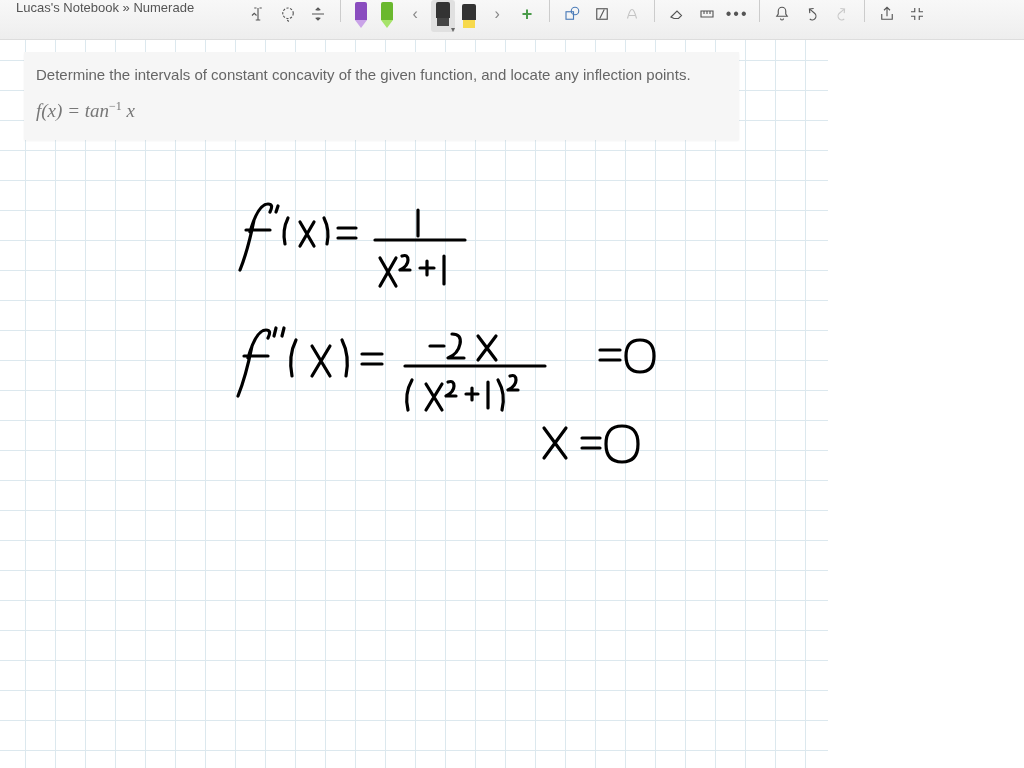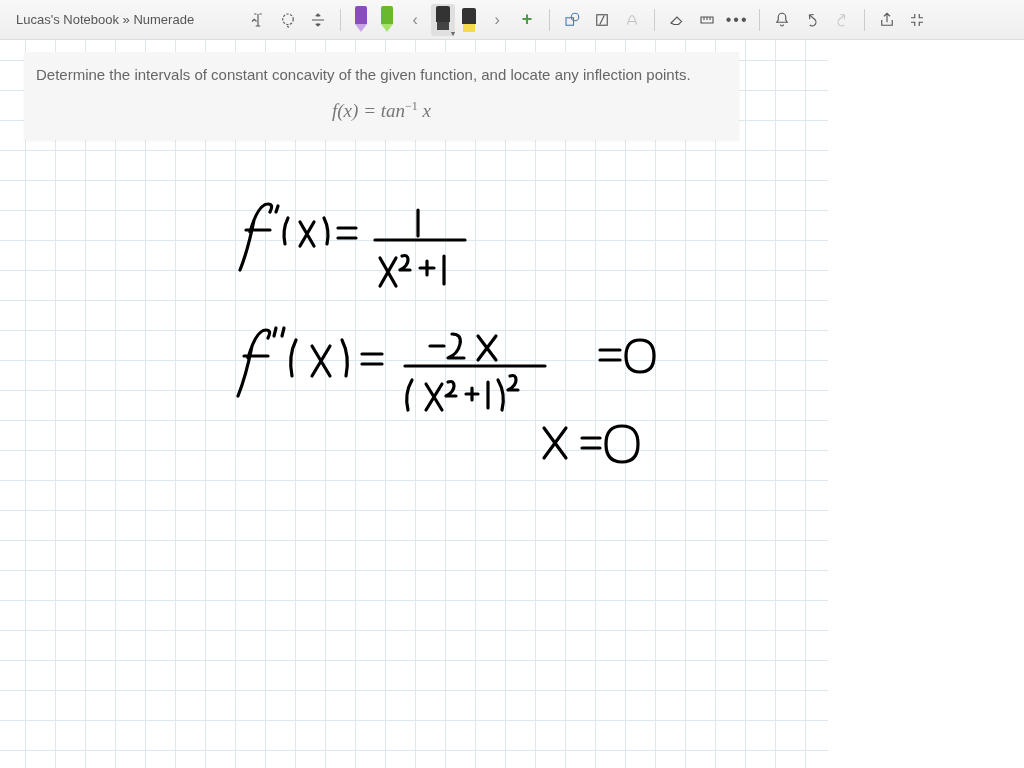--- a/index.html
+++ b/index.html
@@ -9,21 +9,21 @@
       font-family: 'Segoe UI', Arial, sans-serif;
       background: #ffffff;
       overflow: hidden;
       position: relative;
     }
     .toolbar {
       height: 40px;
       background: linear-gradient(to bottom, #f8f8f8, #eeeeee);
       border-bottom: 1px solid #ddd;
       display: flex;
-      align-items: center;
+      align-items: flex-start;
       padding: 0 8px;
       gap: 2px;
       position: relative;
       z-index: 10;
     }
     .title-area {
       font-size: 13px;
       color: #555;
       padding: 0 8px;
       white-space: nowrap;
@@ -128,21 +128,20 @@
       background: #f6f6f6;
       padding: 14px 12px 18px 12px;
       box-shadow: 0 1px 2px rgba(0,0,0,0.05);
     }
     .problem-text {
       font-size: 15px;
       color: #666;
       margin-bottom: 16px;
     }
     .formula {
-      text-align: center;
       font-family: 'Cambria Math', 'Times New Roman', serif;
       font-size: 19px;
       color: #777;
       font-style: italic;
     }
     .formula sup { font-size: 12px; vertical-align: super; font-style: normal;}
     .handwriting {
       position: absolute;
       top: 140px;
       left: 230px;

